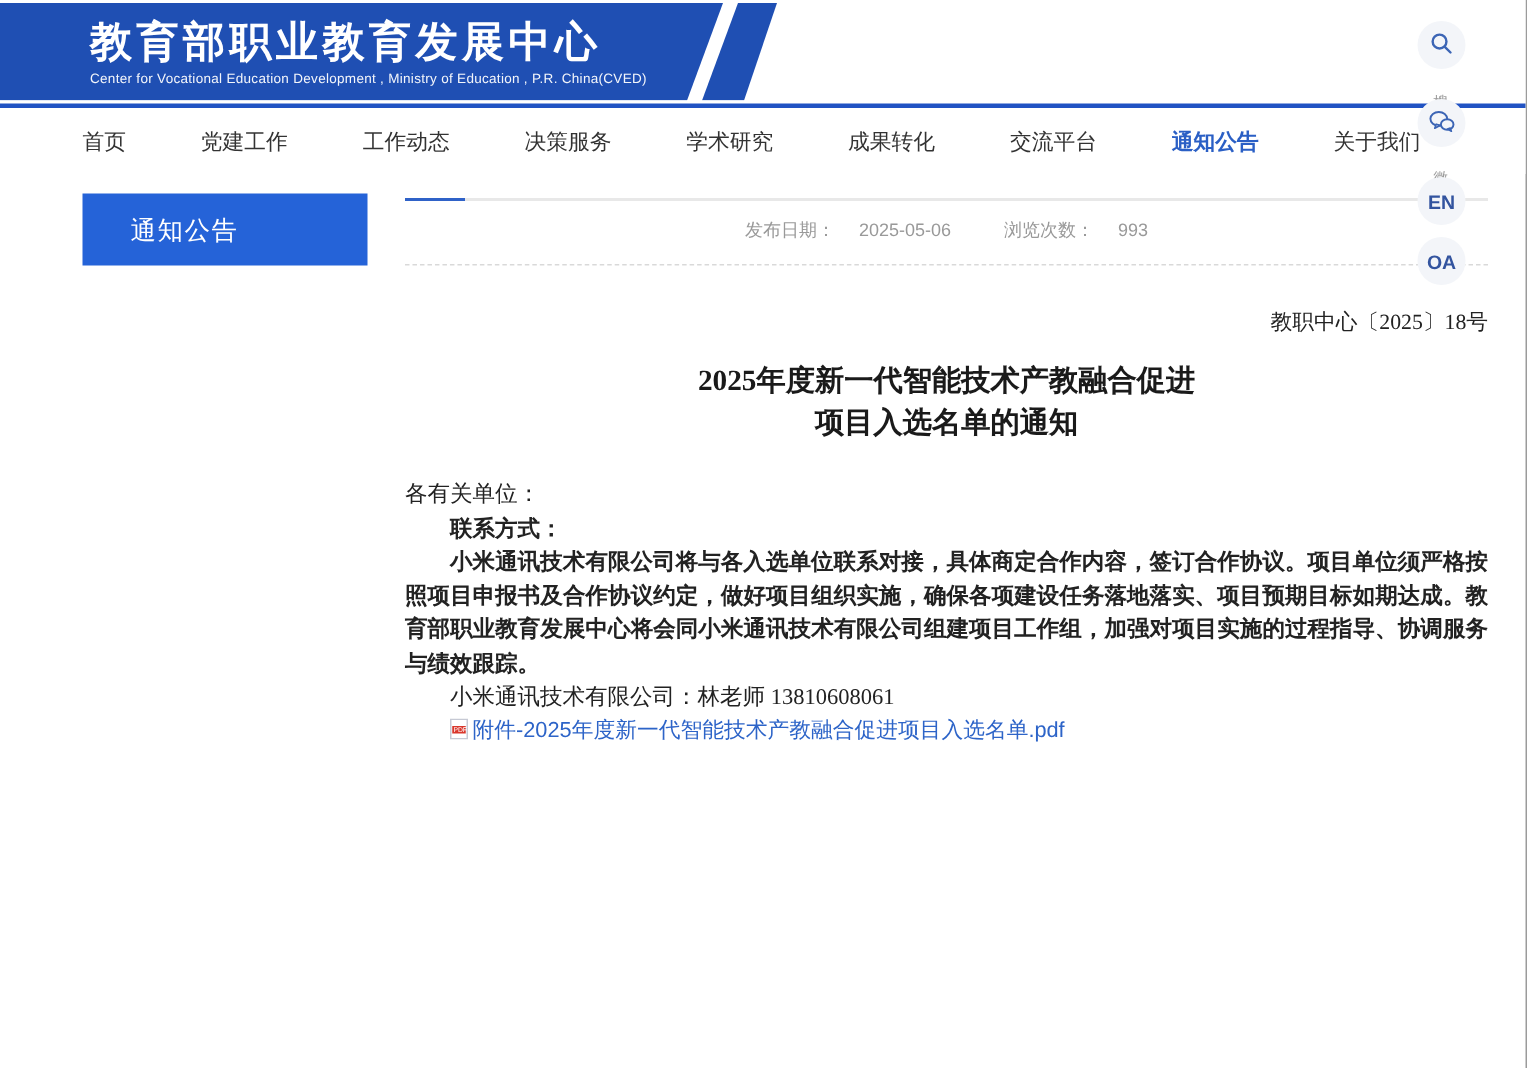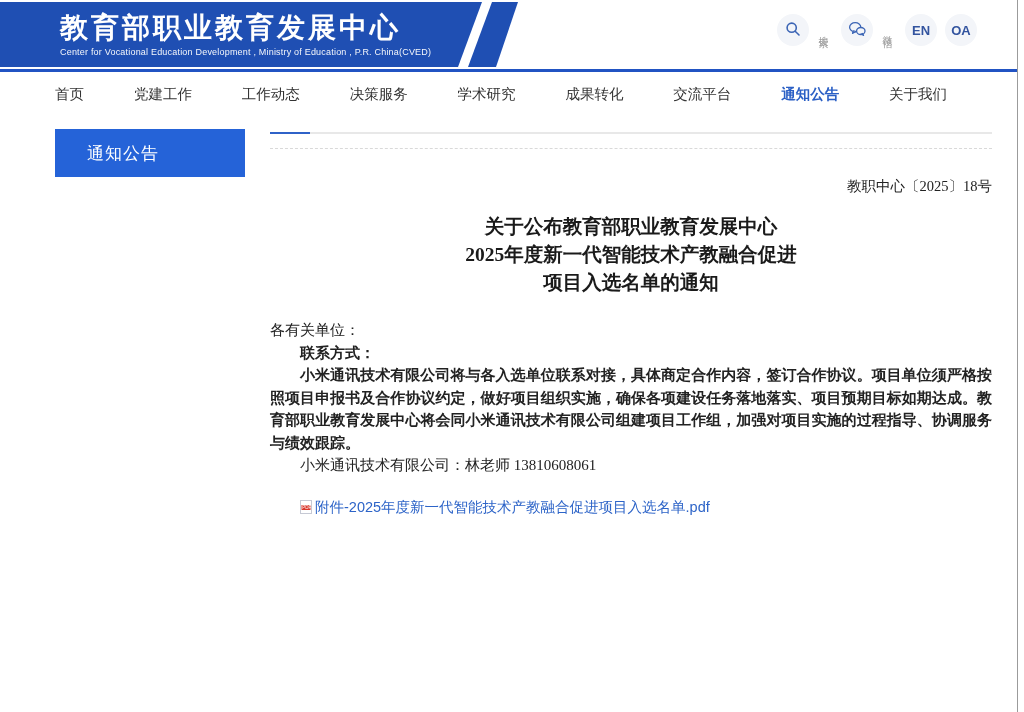--- a/index.html
+++ b/index.html
@@ -16,21 +16,21 @@
   .banner-stripe { position:absolute; left:468px; top:2px; width:50px; height:65px;
             background:#1f4fb3;
             clip-path:polygon(24px 0, 50px 0, 28px 65px, 0 65px); }
   .header-line { position:absolute; left:0; bottom:0; width:100%; height:3px;
             background:#2153c3; }
   .logo { position:absolute; left:60px; top:12px; color:#fff; z-index:2; }
   .logo-cn { font-size:28px; font-weight:bold; letter-spacing:3px; line-height:32px; }
   .logo-en { font-size:9px; letter-spacing:0.2px; margin-top:3px; opacity:0.95; }
 
   .header-tools { position:absolute; right:40px; top:14px; display:flex;
-            align-items:center; gap:8px; z-index:3; }
+            align-items:center; gap:8px; z-index:3;flex-direction:column; }
   .tool-circle { width:32px; height:32px; border-radius:50%; background:#f3f5f9;
             border:none; display:flex; align-items:center; justify-content:center;
             color:#33549f; font-weight:bold; font-size:13px; cursor:pointer;
             font-family:"Liberation Sans",sans-serif; }
   .tool-vlabel { writing-mode:vertical-rl; font-size:10px; color:#9a9a9a;
             letter-spacing:2px; line-height:12px; margin-right:4px; }
 
   
   .nav { display:flex; justify-content:space-between; align-items:center;
          height:44px; padding:0 70px 0 55px; background:#fff; }
@@ -63,21 +63,21 @@
 
   .doc-number { text-align:right; font-size:14.5px; margin-top:28px; color:#222; }
   .doc-heading { text-align:center; font-size:19.5px; font-weight:bold;
         line-height:28px; margin-top:17px; color:#1a1a1a; }
   .body-text { margin-top:22px; font-size:15px; line-height:22.5px;
         text-align:justify; }
   .body-text p { text-indent:2em; }
   .no-indent { text-indent:0 !important; }
   .bold { font-weight:bold; }
 
-  .attachment { margin-top:21px; padding-left:30px; font-size:14.5px;
+  .attachment { padding-left:30px; font-size:14.5px;
         font-family:"Liberation Sans",sans-serif; display:flex; align-items:center; }
   .attachment a { color:#2d64c8; text-decoration:none; margin-left:3px; }
   .pdf-icon { display:inline-block; width:12px; height:14px; }
 </style>
 </head>
 <body>
 
 <div class="page">
 
   <div class="header">
@@ -132,27 +132,34 @@
 
     <div class="main">
 
       <div class="crumb-rule">
         <div class="crumb-rule-accent"></div>
       </div>
 
       <div class="article">
 
 
+        <div class="meta">
+          <span>
+            <span>发布日期：</span><span>2025-05-06</span>
+          </span>
+          <span>
+            <span>浏览次数：</span><span>993</span>
+          </span>
+        </div>
 
         <hr class="dotted-sep">
 
         <div class="doc-number">教职中心〔2025〕18号</div>
 
         <div class="doc-heading">
-          <div>关于公布教育部职业教育发展中心</div>
           <div>2025年度新一代智能技术产教融合促进</div>
           <div>项目入选名单的通知</div>
         </div>
 
         <div class="body-text">
           <p class="no-indent">各有关单位：</p>
           <p class="bold">联系方式：</p>
           <p class="bold">小米通讯技术有限公司将与各入选单位联系对接，具体商定合作内容，签订合作协议。项目单位须严格按照项目申报书及合作协议约定，做好项目组织实施，确保各项建设任务落地落实、项目预期目标如期达成。教育部职业教育发展中心将会同小米通讯技术有限公司组建项目工作组，加强对项目实施的过程指导、协调服务与绩效跟踪。</p>
           <p>小米通讯技术有限公司：林老师 13810608061</p>
         </div>

